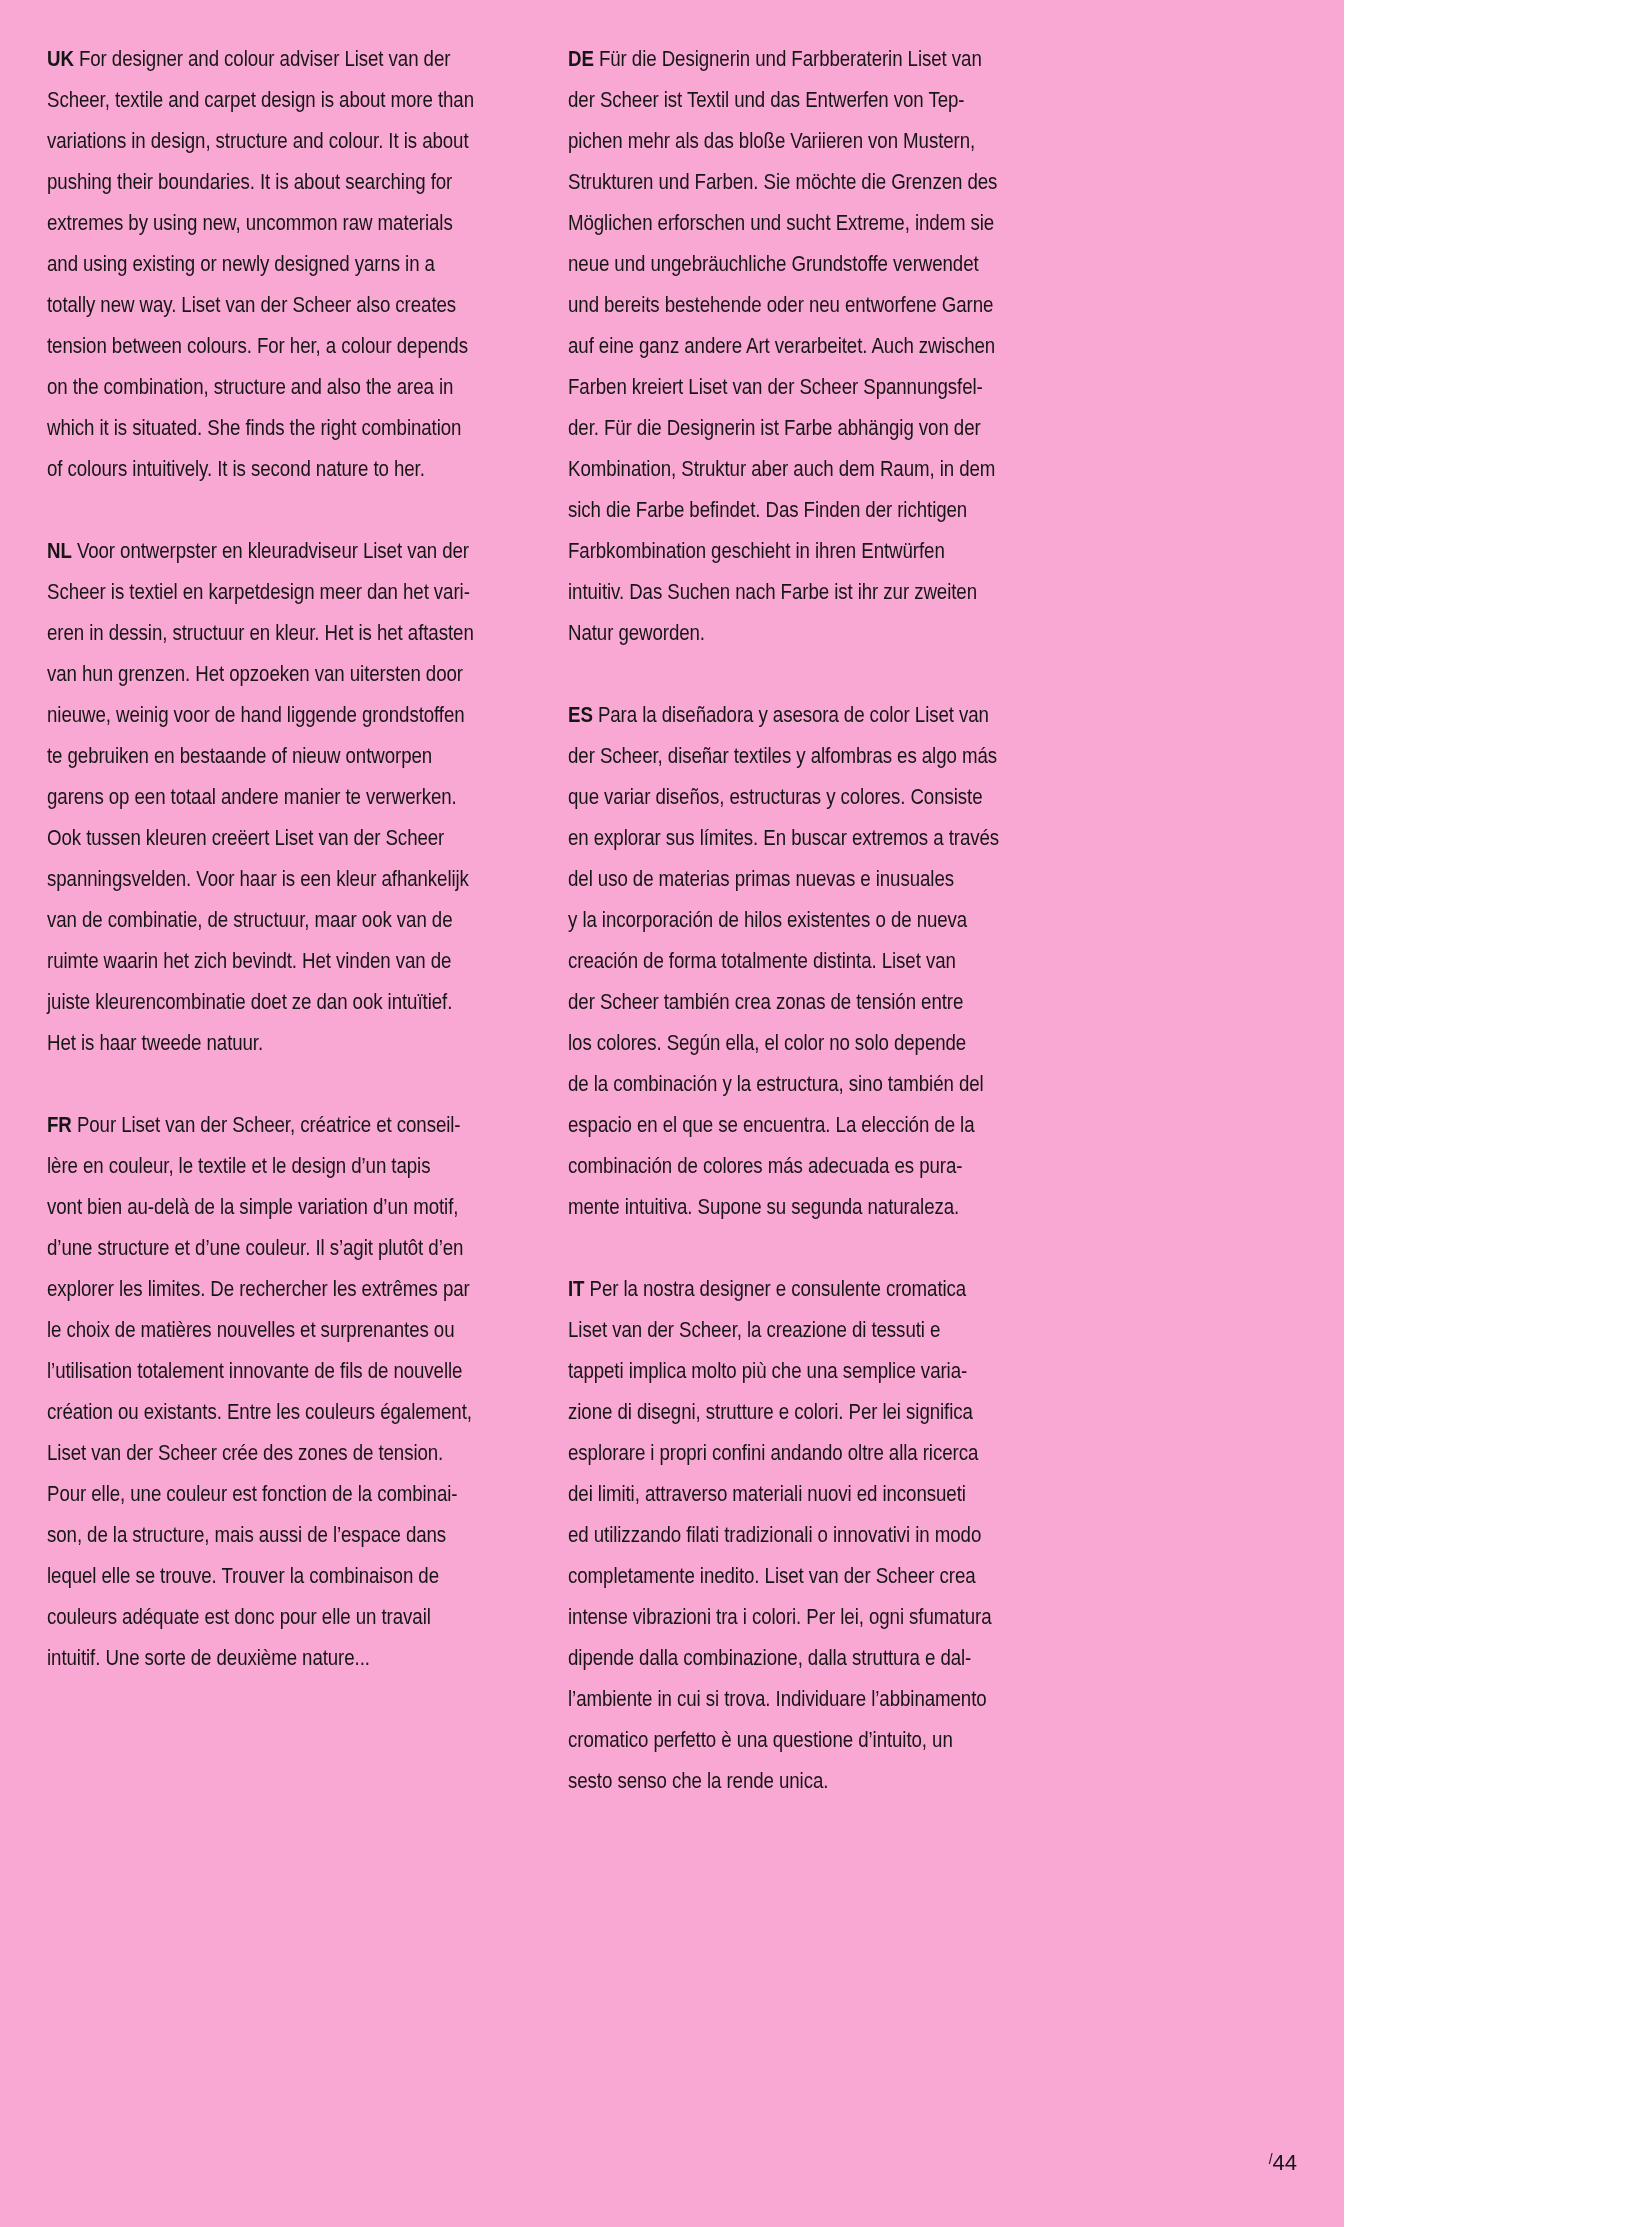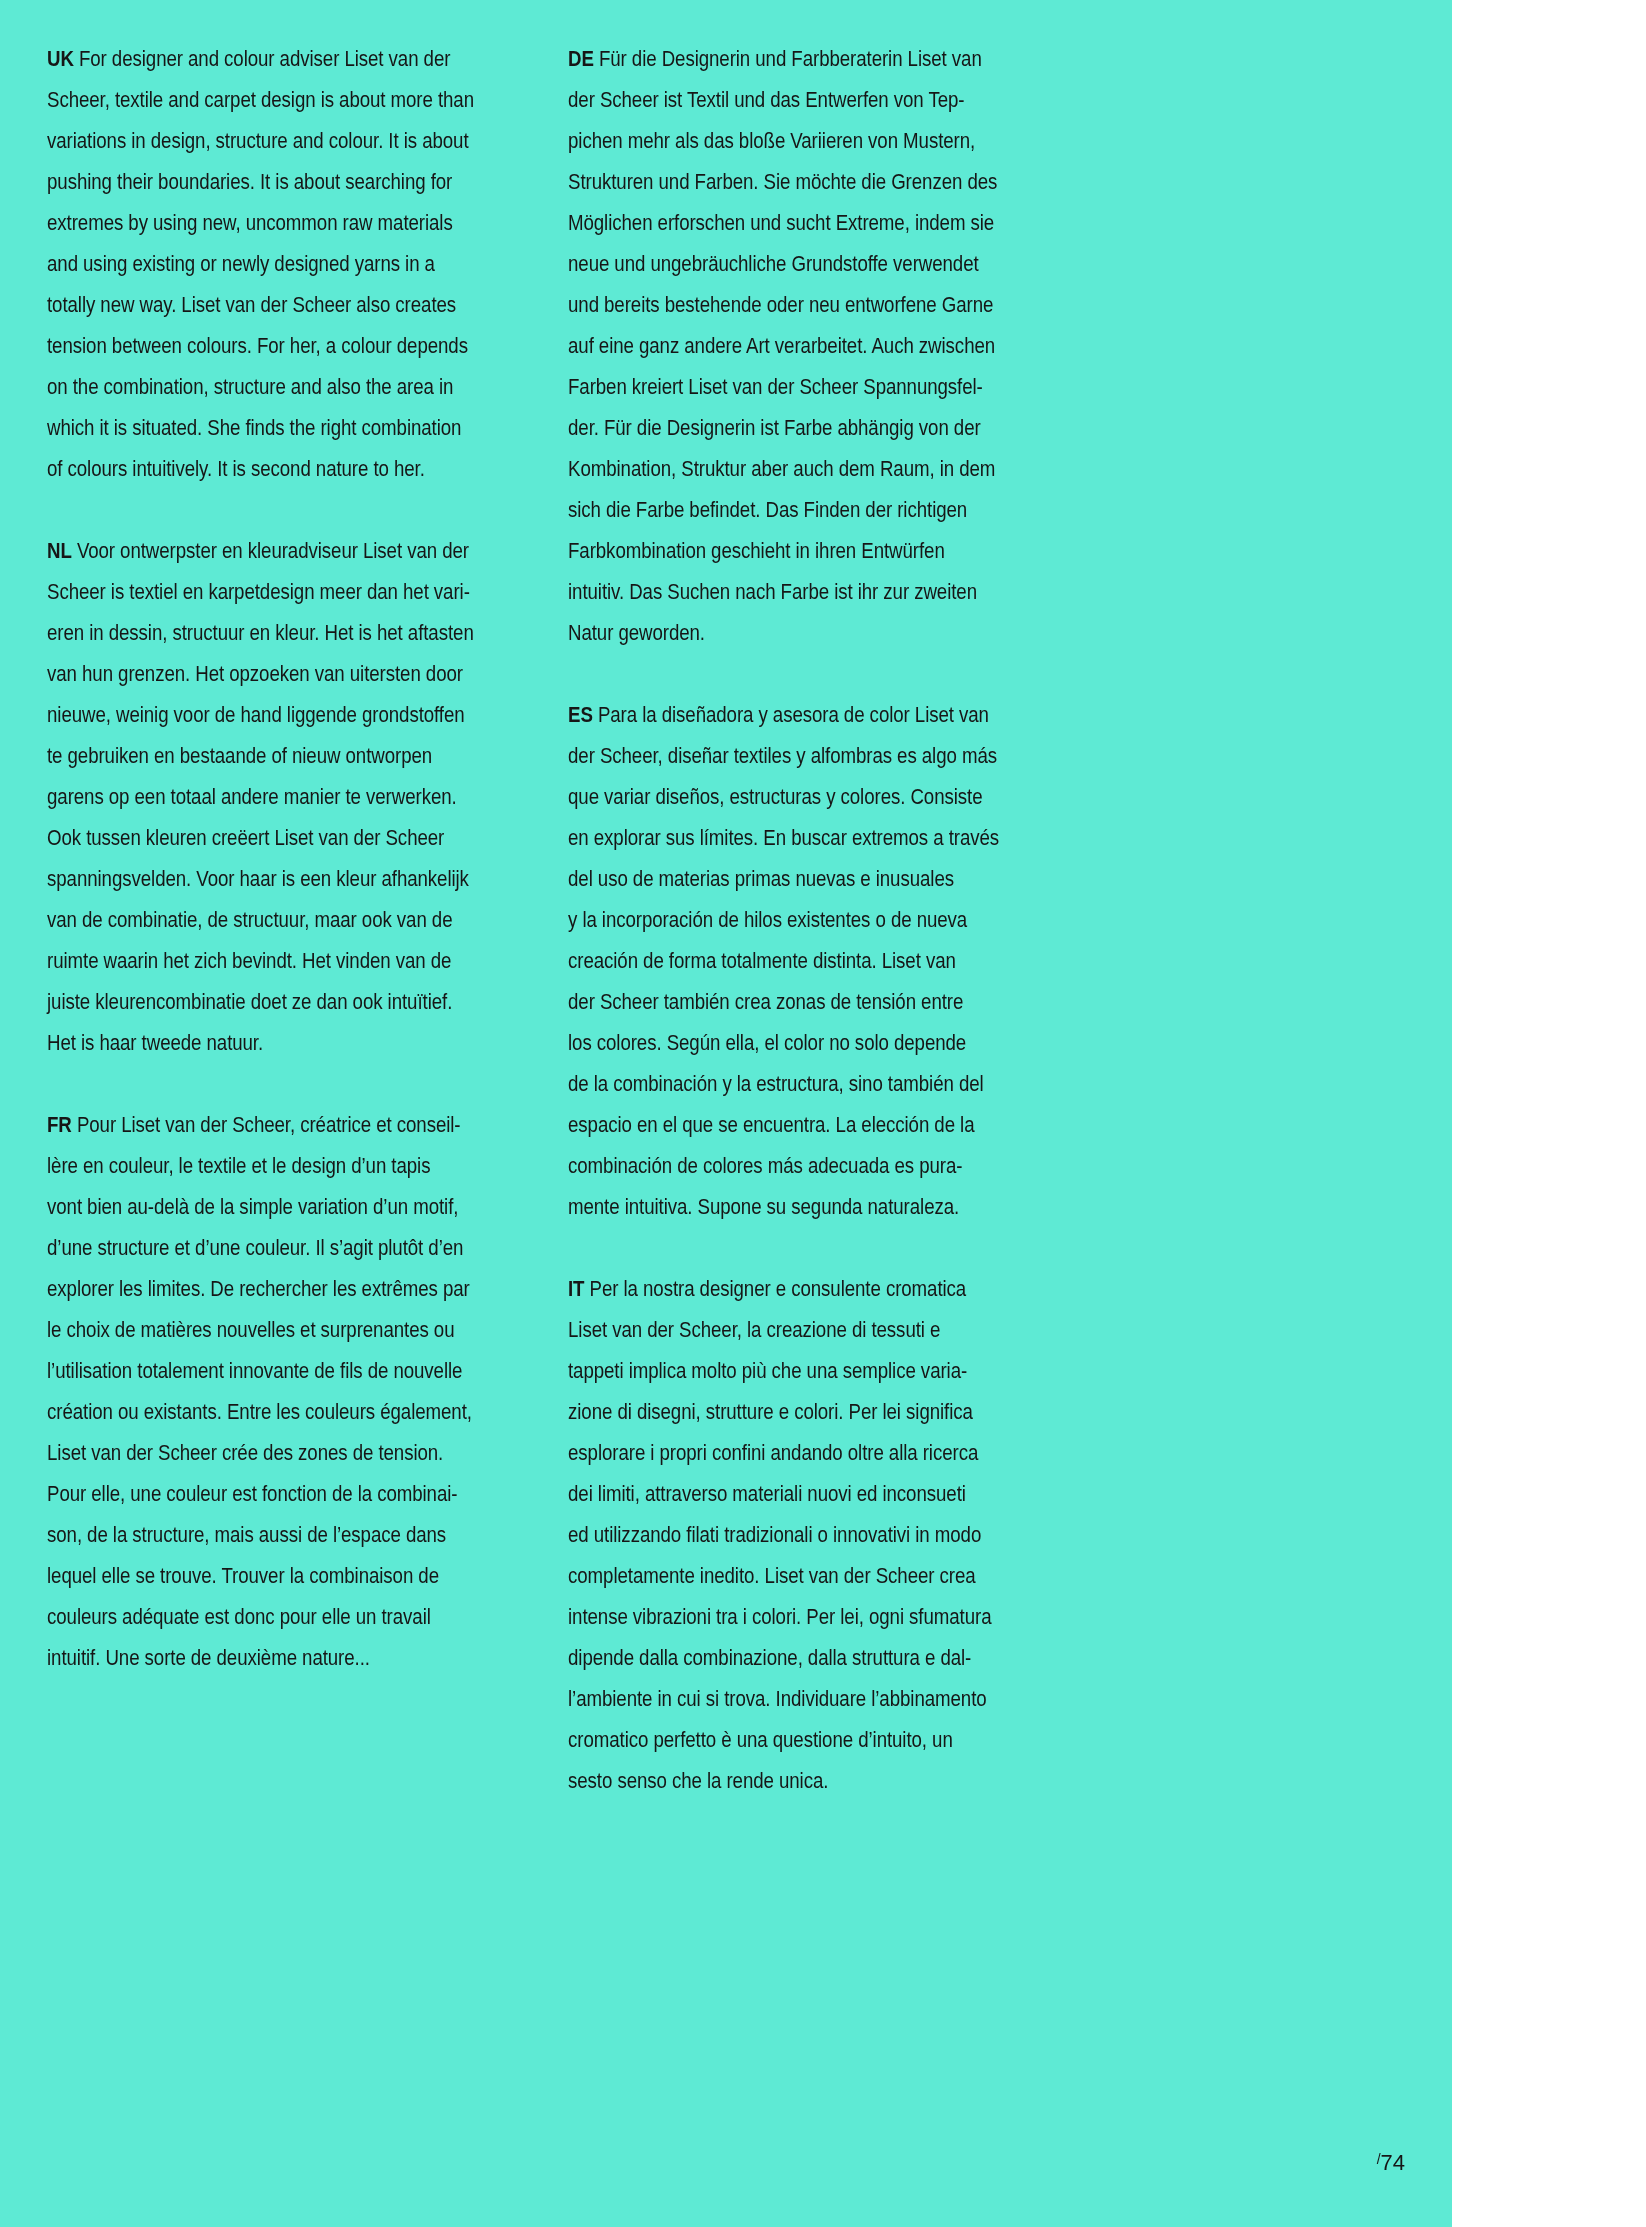--- a/index.html
+++ b/index.html
@@ -1,20 +1,20 @@
 <!DOCTYPE html>
 <html style="font-size:10.5px"><head>
 <meta charset="utf-8">
 <style>
   html, body { margin: 0; padding: 0; background: #ffffff; }
   .page {
     position: relative;
-    width: 1452px;
+    width: 1344px;
     height: 2227px;
-    background: #5eead4;
+    background: #f9a8d4;
     overflow: hidden;
     font-family: "Liberation Sans", sans-serif;
   }
   .col {
     position: absolute;
     top: 38px;
     width: 804px;
     transform: scaleX(0.85);
     transform-origin: 0 0;
     font-size: 22px;
@@ -124,16 +124,16 @@
 dei limiti, attraverso materiali nuovi ed inconsueti
 ed utilizzando filati tradizionali o innovativi in modo
 completamente inedito. Liset van der Scheer crea
 intense vibrazioni tra i colori. Per lei, ogni sfumatura
 dipende dalla combinazione, dalla struttura e dal-
 l’ambiente in cui si trova. Individuare l’abbinamento
 cromatico perfetto è una questione d’intuito, un
 sesto senso che la rende unica.</span></p>
   </div>
 
-  <div class="page-number"><span class="slash">/</span><span>74</span></div>
+  <div class="page-number"><span class="slash">/</span><span>44</span></div>
 
 </div>
 
 
 </body></html>

